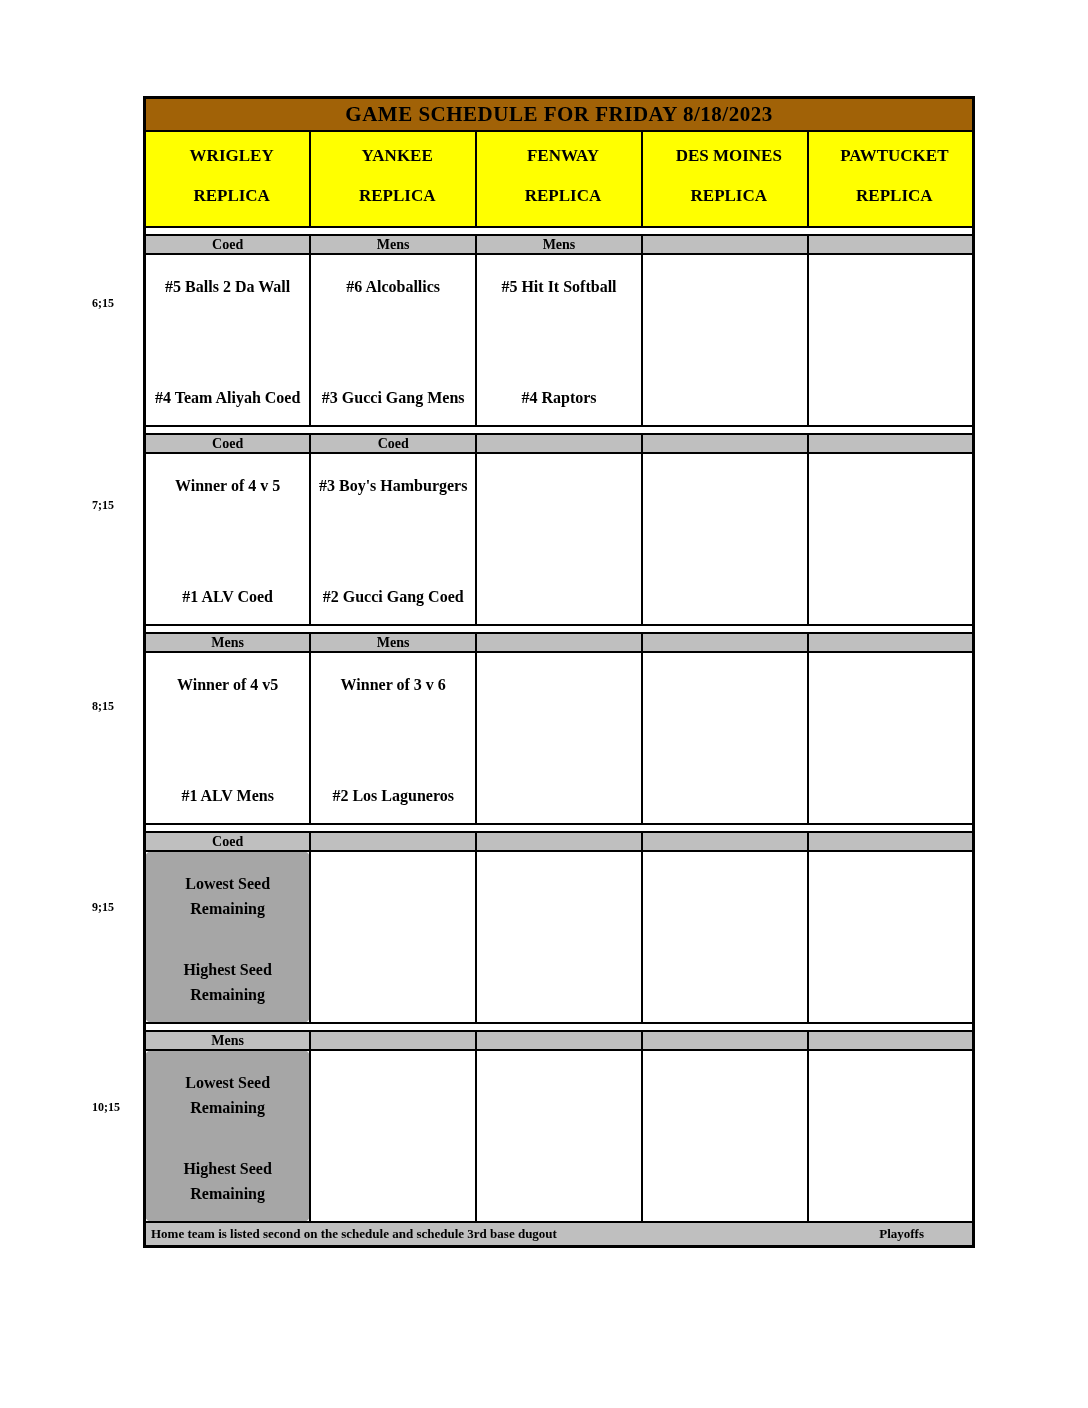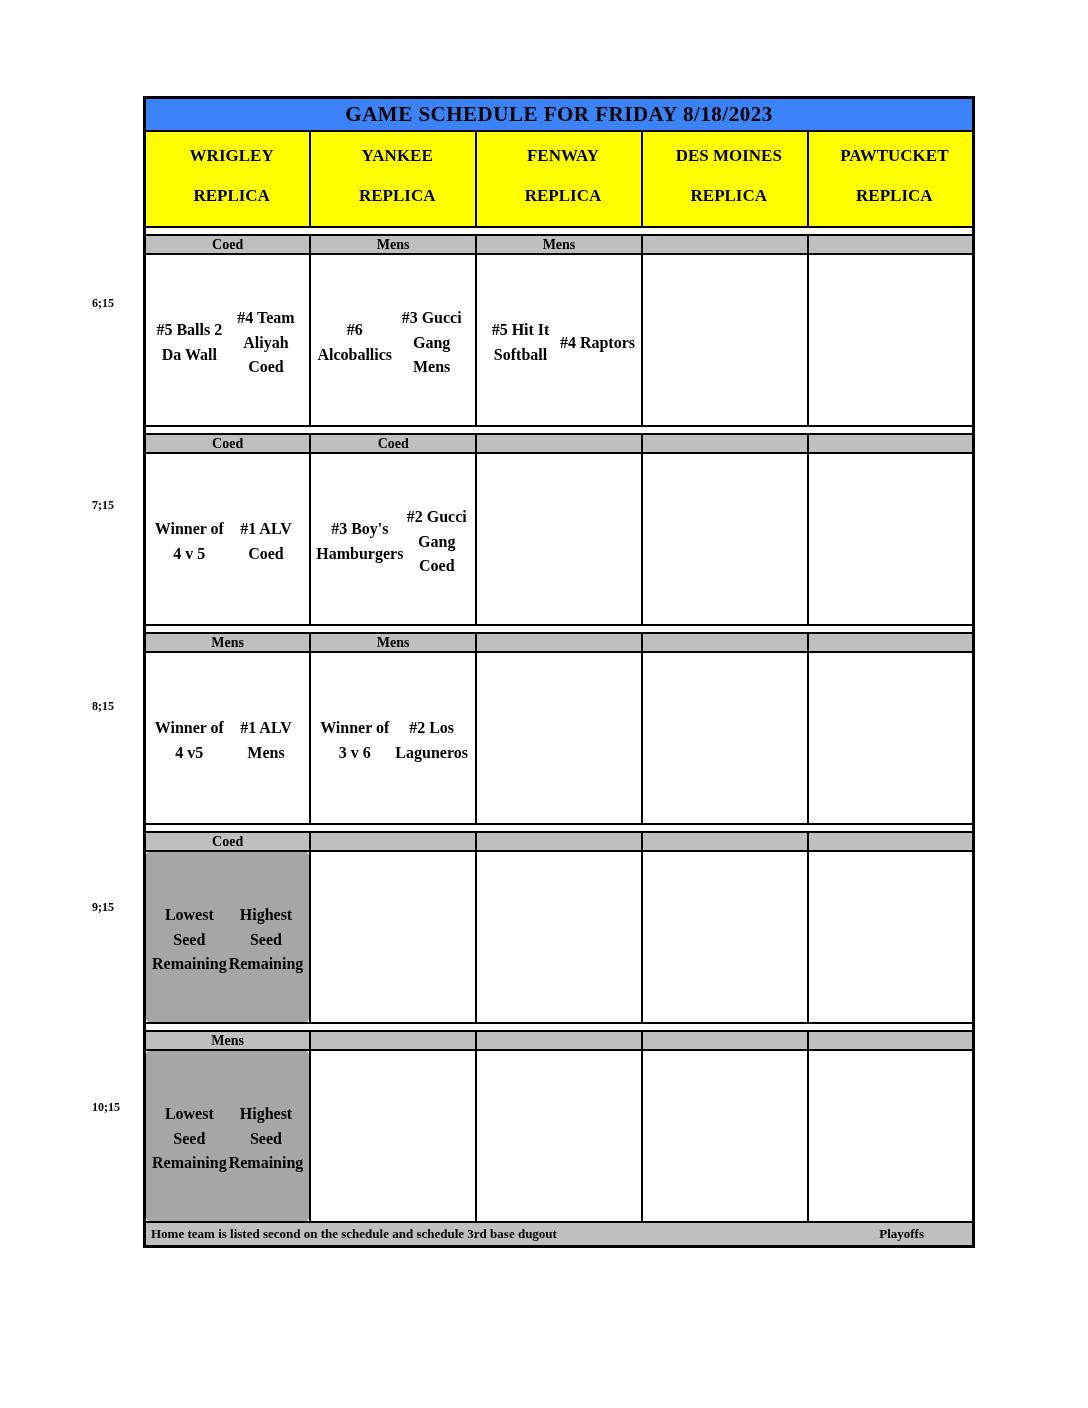--- a/index.html
+++ b/index.html
@@ -6,32 +6,32 @@
   body { width:1088px; height:1408px; font-family:"Liberation Serif","DejaVu Serif",serif; color:#000; }
   .page { position:relative; width:1088px; height:1408px; background:#fff; overflow:hidden; }
 
   table.schedule {
     position:absolute; left:143px; top:96px; width:832px;
     border-collapse:collapse; table-layout:fixed; border:3px solid #000;
   }
   .schedule td { border:2px solid #000; padding:0; vertical-align:middle; }
 
   td.title-cell {
-    height:31px; background:#3b82f6; text-align:center;
+    height:31px; background:#a16207; text-align:center;
     font-weight:bold; font-size:21px; letter-spacing:0.5px;
   }
   td.field-cell { height:94px; background:#ffff00; text-align:center; font-weight:bold; font-size:17px;padding-left:8px; }
   .field-inner { height:100%; display:flex; flex-direction:column; align-items:center; justify-content:center; gap:20px; padding-bottom:6px; box-sizing:border-box; }
 
   td.label-cell { height:17px; background:#bfbfbf; text-align:center; font-weight:bold; font-size:14px; }
 
   td.game-cell { height:170px; background:#ffffff; }
   td.game-cell.shaded { background:#a6a6a6;border-radius:7px; }
   .game-inner {
-    height:100%; box-sizing:border-box; display:flex; flex-direction:row;
+    height:100%; box-sizing:border-box; display:flex; flex-direction:column;
     justify-content:space-between; align-items:center; text-align:center;
     padding:20px 5px 14px; font-weight:bold; font-size:16px; line-height:1.55;
   }
   .team { width:100%; }
 
   tr.spacer td { border:none; height:6px; background:#ffffff; }
 
   td.footer-cell { height:22px; background:#bfbfbf; }
   .footer-inner {
     display:flex; justify-content:space-between; align-items:center;

